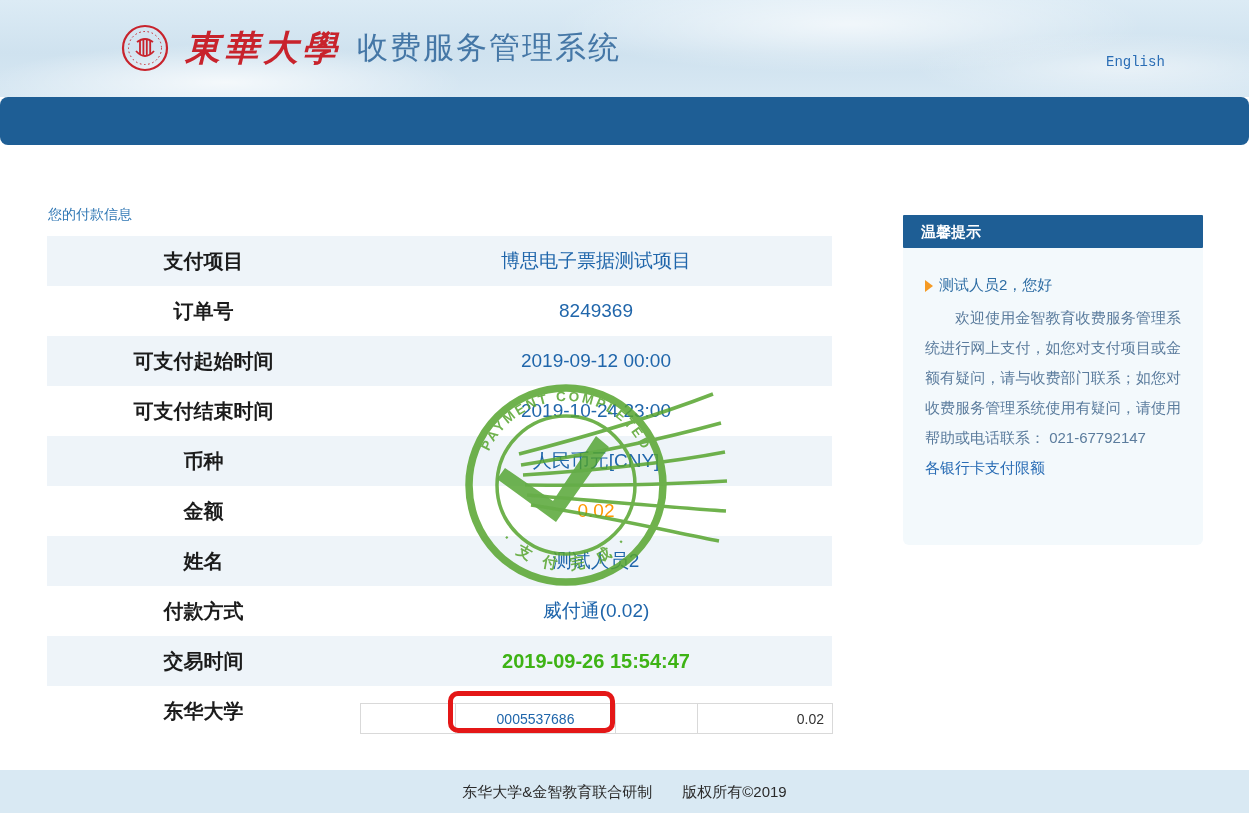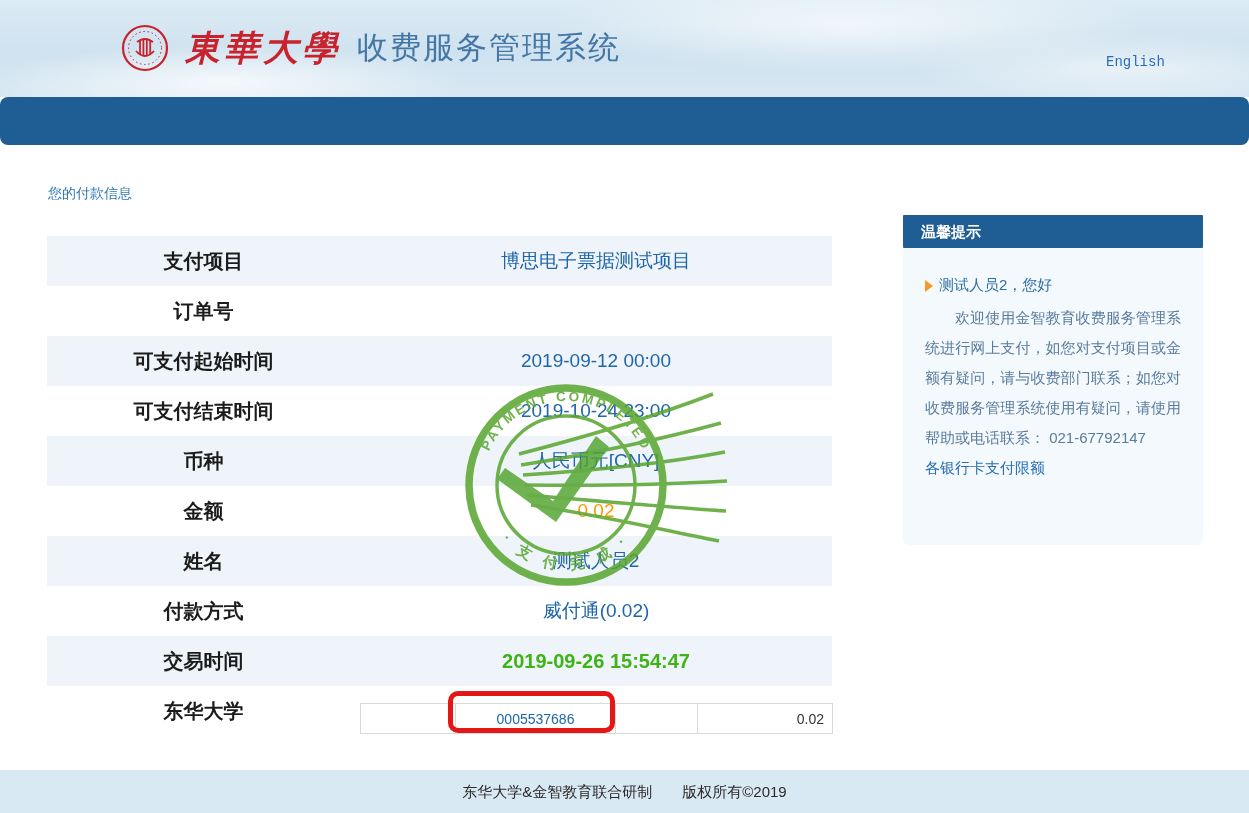--- a/index.html
+++ b/index.html
@@ -35,21 +35,21 @@
     text-decoration:none; cursor:pointer;
   }
 
   
   .navbar {
     position:absolute; left:0; top:97px; width:1249px; height:48px;
     background:#1e5e95; border-radius:8px;
   }
 
   
-  .section-title { position:absolute; left:48px; top:185px; font-size:14px; color:#3077b4; }
+  .section-title { position:absolute; left:48px; top:206px; font-size:14px; color:#3077b4; }
 
   
   .main-table { position:absolute; left:47px; top:236px; width:785px; }
   .p-row { display:flex; height:50px; align-items:center; }
   .p-row.striped { background:#eef4f9; }
   .row-label {
     width:313px; text-align:center; font-size:20px; font-weight:bold; color:#1b1b1b;
   }
   .row-value { flex:1; text-align:center; font-size:19px; }
   .val-blue   { color:#2066ab; }
@@ -132,20 +132,21 @@
 
   <div class="section-title">您的付款信息</div>
 
   <div class="main-table">
     <div class="p-row striped">
       <div class="row-label">支付项目</div>
       <div class="row-value val-blue">博思电子票据测试项目</div>
     </div>
     <div class="p-row">
       <div class="row-label">订单号</div>
+      <div class="row-value val-blue">8249369</div>
     </div>
     <div class="p-row striped">
       <div class="row-label">可支付起始时间</div>
       <div class="row-value val-blue">2019-09-12 00:00</div>
     </div>
     <div class="p-row">
       <div class="row-label">可支付结束时间</div>
       <div class="row-value val-blue">2019-10-24 23:00</div>
     </div>
     <div class="p-row striped">

